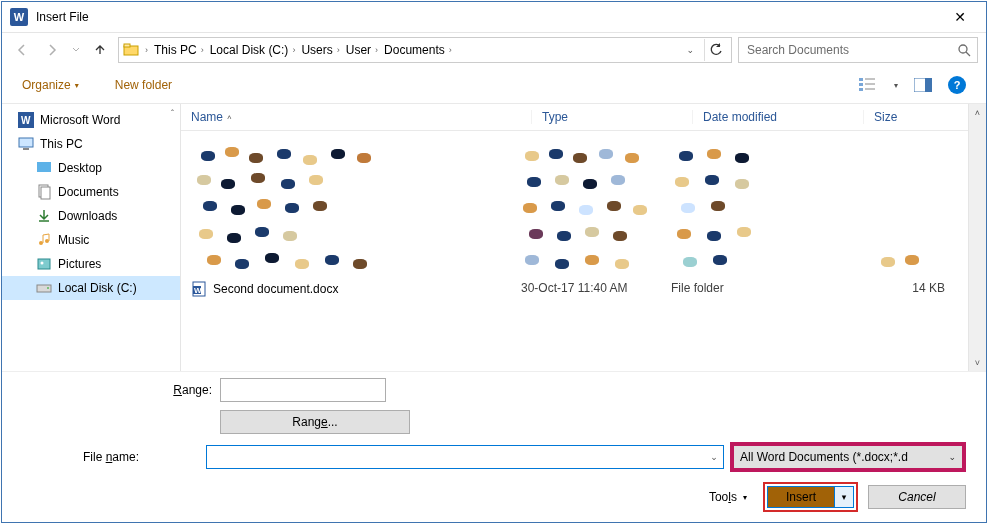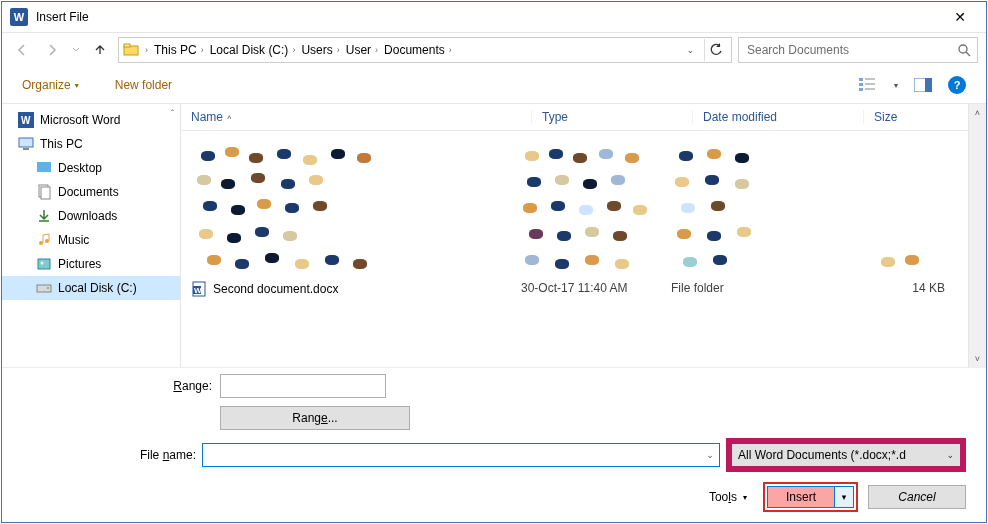--- a/index.html
+++ b/index.html
@@ -59,26 +59,26 @@
 .lbl{width:190px;text-align:right;}
 .txtbox{height:22px;border:1px solid #adadad;background:#fff;padding:0 4px;}
 .txtbox.range{width:156px;}
 .btn{height:22px;border:1px solid #adadad;background:#e1e1e1;padding:0 16px;display:flex;align-items:center;justify-content:center;}
 .btn.range{width:156px;justify-content:center;}
 .fname-row{display:flex;align-items:center;gap:6px;}
 .fname-row .lbl2{text-align:right;}
 .fname-input{flex:0 0 516px;height:22px;border:1px solid #0078d7;display:flex;align-items:center;}
 .fname-input input{flex:1;border:none;outline:none;padding:0 4px;font-size:12px;}
 .fname-input .dd{width:18px;text-align:center;color:#555;font-size:9px;}
-.typedd{flex:0 0 216px;height:22px;border:6px solid #be185d;background:#e1e1e1;display:flex;align-items:center;padding:0 6px;gap:4px;}
+.typedd{flex:0 0 216px;height:22px;border:4px solid #be185d;background:#e1e1e1;display:flex;align-items:center;padding:0 6px;gap:4px;}
 .typedd .dd{margin-left:auto;font-size:9px;color:#333;}
 .actionrow{display:flex;align-items:center;justify-content:flex-end;gap:10px;margin-top:2px;}
 .tools{display:flex;align-items:center;gap:6px;margin-right:6px;}
 .insertwrap{border:2px solid #d42a2a;padding:2px;display:flex;}
-.insertbtn{height:20px;border:1px solid #0078d7;background:#fca5a5;padding:0 18px;display:flex;align-items:center;}
+.insertbtn{height:20px;border:1px solid #0078d7;background:#a16207;padding:0 18px;display:flex;align-items:center;}
 .insertdd{height:20px;width:18px;border:1px solid #0078d7;border-left:none;background:#e5f1fb;display:flex;align-items:center;justify-content:center;font-size:9px;}
 .cancelbtn{height:22px;width:96px;border:1px solid #adadad;background:#e1e1e1;display:flex;align-items:center;justify-content:center;font-style:italic;}
 .u{text-decoration:underline;}
 svg{display:block;}
 </style>
 </head>
 <body>
 
 <div class="window">
 
@@ -383,21 +383,21 @@
   <div class="bottom">
     <div class="row">
       <div class="lbl"><span class="u">R</span>ange:</div>
       <div class="txtbox range"></div>
     </div>
     <div class="row">
       <div class="lbl"></div>
       <div class="btn range">Rang<span class="u">e</span>...</div>
     </div>
     <div class="fname-row">
-      <div class="lbl2" style="width:190px;">File <span class="u">n</span>ame:</div>
+      <div class="lbl2" style="width:190px;text-align:center;">File <span class="u">n</span>ame:</div>
       <div class="fname-input">
         <input style="">
         <div class="dd">⌄</div>
       </div>
       <div class="typedd">
         <span style="white-space:nowrap;overflow:hidden;">All Word Documents (*.docx;*.d</span>
         <span class="dd">⌄</span>
       </div>
     </div>
     <div class="actionrow">

